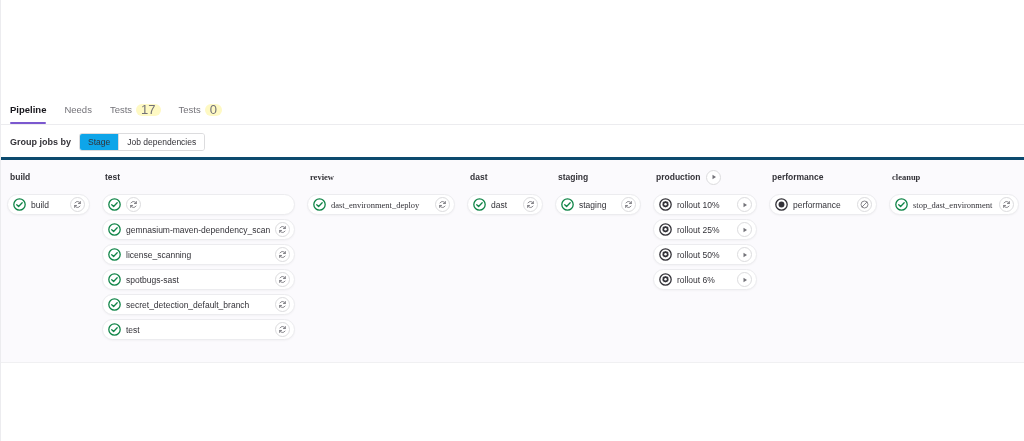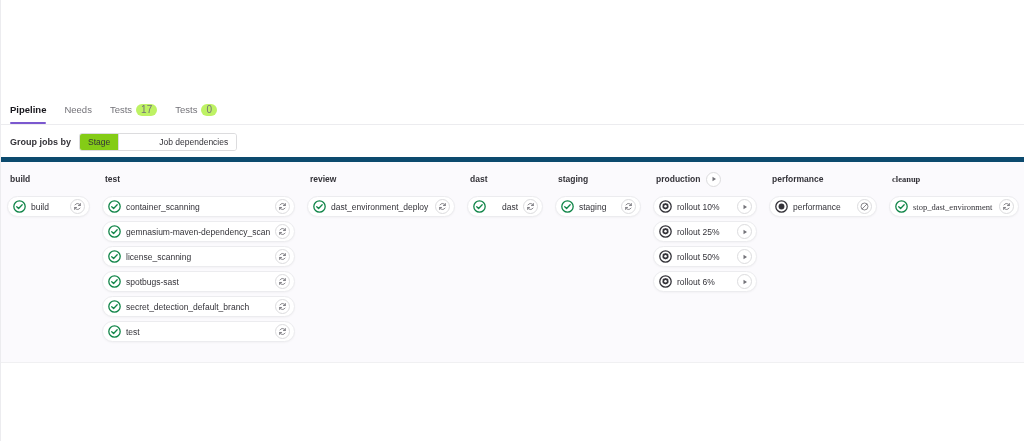--- a/index.html
+++ b/index.html
@@ -58,24 +58,24 @@
     position: absolute;
     left: 0;
     right: 9px;
     bottom: -1px;
     height: 2px;
     background: #7b58cf;
     border-radius: 1px;
   }
   .tab-badge {
     display: inline-block;
-    background: #bef264;
+    background: #fef9c3;
     color: #737278;
     border-radius: 7px;
-    font-size: 10px;
+    font-size: 13px;
     line-height: 10px;
     padding: 1px 5px;
     font-weight: normal;
     vertical-align: middle;
   }
 
   
   .groupby-bar {
     position: absolute;
     top: 133px;
@@ -100,35 +100,35 @@
   .seg-btn {
     font-size: 8.5px;
     line-height: 16px;
     padding: 0 8px;
     background: #ffffff;
     color: #333238;
     cursor: pointer;
     border-right: 1px solid #dcdcde;
     white-space: nowrap;
   }
-  .seg-btn:last-child { border-right: none; margin-left: 32px; }
+  .seg-btn:last-child { border-right: none; }
   .seg-btn.selected {
-    background: #84cc16;
+    background: #0ea5e9;
     color: #333238;
   }
 
   
   .graph-panel {
     position: absolute;
     top: 157px;
     left: 0;
     width: 1024px;
     height: 206px;
     background: #fbfafd;
-    border-top: 5px solid #0c4a6e;
+    border-top: 3px solid #0c4a6e;
     border-bottom: 1px solid #f0f0f2;
     box-sizing: border-box;
     display: flex;
     padding: 9px 0 0 0;
     overflow: hidden;
   }
   .stage-col {
     flex: 0 0 auto;
     box-sizing: border-box;
     padding: 0 6px;
@@ -195,22 +195,22 @@
   .status-icon {
     width: 13px;
     height: 13px;
     flex: 0 0 auto;
     display: block;
   }
 
   
   .col-build      { width: 95px; }
   .col-test       { width: 205px; }
-  .col-review     { width: 160px; }
-  .col-dast       { width: 88px; text-align: right; }
+  .col-review     { width: 160px; font-family: Liberation Serif, serif; }
+  .col-dast       { width: 88px; }
   .col-staging    { width: 98px; }
   .col-production { width: 116px; }
   .col-performance{ width: 120px; }
   .col-cleanup    { width: 142px; font-family: Liberation Serif, serif; }
 </style>
 </head>
 <body>
 
 <div id="app">
 
@@ -270,21 +270,20 @@
           <span class="stage-name">test</span>
         </div>
         <div class="jobs-list">
           <div class="job-pill">
             <span style="display: flex;">
               <svg class="status-icon" viewBox="0 0 16 16">
                 <circle cx="8" cy="8" r="7" fill="#fff" stroke="#108548" stroke-width="1.6"></circle>
                 <path d="M4.6 8.2 L6.9 10.4 L11.3 5.8" fill="none" stroke="#108548" stroke-width="1.6" stroke-linecap="round" stroke-linejoin="round"></path>
               </svg>
             </span>
-            <span class="job-name">container_scanning</span>
             <div class="circ-btn">
               <svg width="9" height="9" viewBox="0 0 16 16">
                 <path d="M13 6.2 A5.4 5.4 0 0 0 3.4 5.2" fill="none" stroke="#737278" stroke-width="1.5" stroke-linecap="round"></path>
                 <path d="M3 9.8 A5.4 5.4 0 0 0 12.6 10.8" fill="none" stroke="#737278" stroke-width="1.5" stroke-linecap="round"></path>
                 <path d="M13.1 2.7 L13.1 6.3 L9.6 6.3" fill="none" stroke="#737278" stroke-width="1.5" stroke-linecap="round" stroke-linejoin="round"></path>
                 <path d="M2.9 13.3 L2.9 9.7 L6.4 9.7" fill="none" stroke="#737278" stroke-width="1.5" stroke-linecap="round" stroke-linejoin="round"></path>
               </svg>
             </div>
           </div>
           <div class="job-pill">

